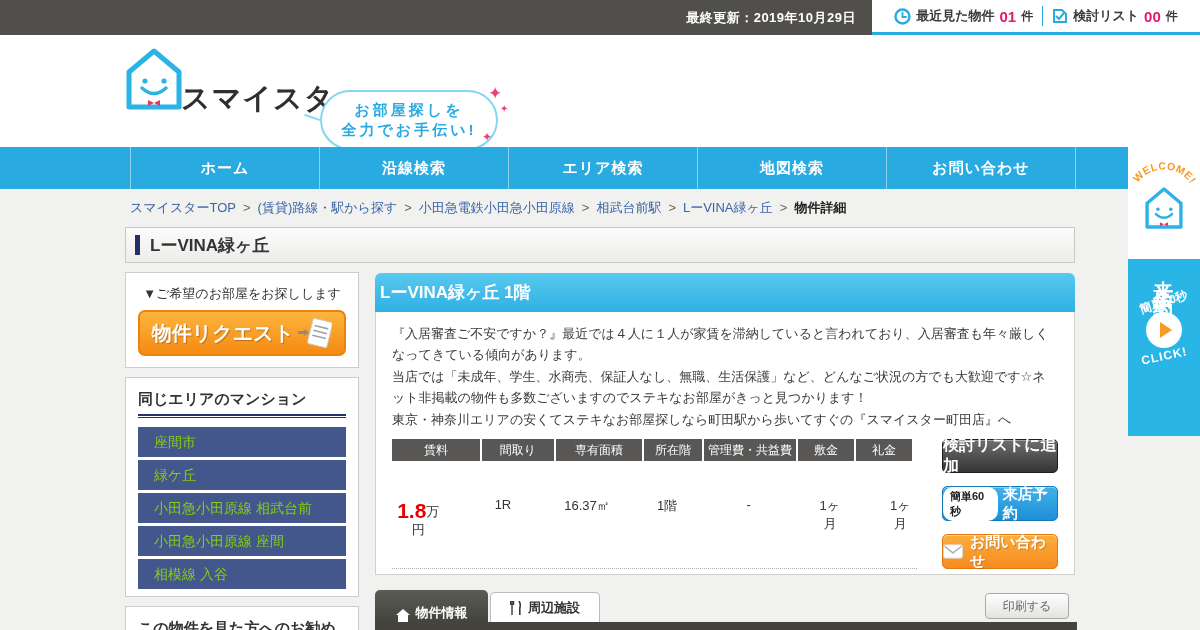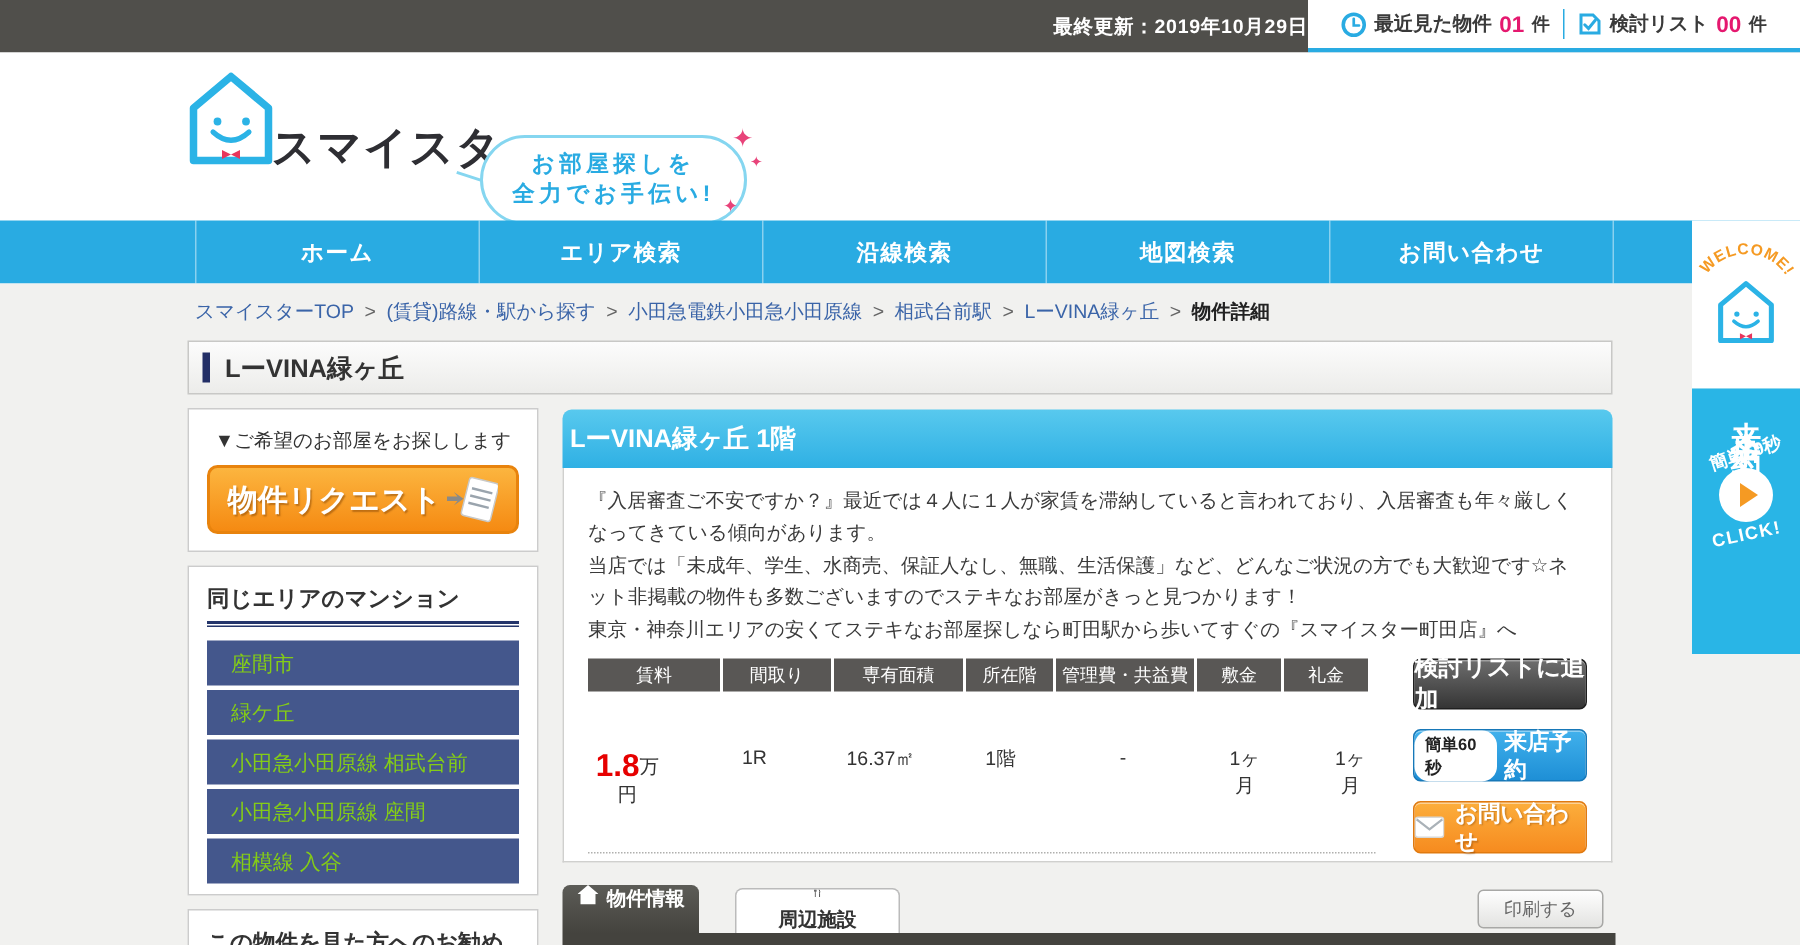--- a/index.html
+++ b/index.html
@@ -3,21 +3,21 @@
 <meta charset="utf-8">
 <style>
   * { margin:0; padding:0; box-sizing:border-box; }
   html,body { width:1200px; height:630px; overflow:hidden; }
   body { font-family:"Liberation Sans","DejaVu Sans",sans-serif; background:#fff; position:relative; }
   .page { position:absolute; top:0; left:0; width:1200px; height:630px; overflow:hidden; }
 
   
   .topbar { position:absolute; top:0; left:0; width:1200px; height:35px; background:#504f4b;
             display:flex; align-items:center; justify-content:flex-end; }
-  .update-text { color:#fff; font-size:13px; font-weight:bold; margin-right:0; letter-spacing:.5px; }
+  .update-text { color:#fff; font-size:13px; font-weight:bold; margin-right:16px; letter-spacing:.5px; }
   .infobox { width:328px; height:35px; background:#fff; border-bottom:3px solid #29abe2;
              display:flex; align-items:center; justify-content:center; gap:9px; }
   .info-item { display:flex; align-items:center; gap:5px; cursor:pointer; }
   .info-label { font-size:13px; font-weight:bold; color:#3a3a3a; }
   .info-count { font-size:15px; font-weight:bold; color:#e5186f; }
   .info-unit { font-size:12px; font-weight:bold; color:#3a3a3a; }
   .info-divider { width:1px; height:20px; background:#29abe2; }
 
   
   .header { position:absolute; top:35px; left:0; width:1200px; height:112px; background:#fff; }
@@ -98,26 +98,26 @@
                  justify-content:center; gap:5px; cursor:pointer; box-shadow:inset 0 1px 0 rgba(255,255,255,.4); }
   .reserve-pill { background:#fff; color:#222; font-size:11px; font-weight:bold; border-radius:10px; padding:2px 7px; }
   .reserve-label { font-size:15px; font-weight:bold; }
   .btn-contact { height:35px; border-radius:5px; border:1px solid #e07a10;
                  background:linear-gradient(#fcae3c,#f68b1f); color:#fff; font-size:15px; font-weight:bold;
                  display:flex; align-items:center; justify-content:center; gap:7px; cursor:pointer;
                  box-shadow:inset 0 1px 0 rgba(255,255,255,.45); text-shadow:1px 1px 1px rgba(120,60,0,.35); }
 
   
   .tabbar { position:absolute; left:375px; top:590px; width:702px; height:40px; }
-  .tab-active { position:absolute; left:0; bottom:8px; width:91px; height:32px; border-radius:5px 5px 0 0;
+  .tab-active { position:absolute; left:0; bottom:8px; width:113px; height:32px; border-radius:5px 5px 0 0;
                 background:linear-gradient(#5c5c57,#44433e); color:#fff; font-size:13px; font-weight:bold;
-                display:flex; align-items:flex-start; justify-content:center; gap:6px; cursor:pointer; }
+                display:flex; align-items:flex-end; justify-content:center; gap:6px; cursor:pointer; }
   .tab-inactive { position:absolute; left:115px; bottom:8px; width:110px; height:30px; border-radius:5px 5px 0 0;
                   background:#fff; border:1px solid #bbb; border-bottom:none; color:#333; font-size:13px; font-weight:bold;
-                  display:flex; align-items:center; justify-content:center; gap:6px; cursor:pointer;flex-direction:column; }
+                  display:flex; align-items:center; justify-content:center; gap:6px; cursor:pointer; }
   .print-btn { position:absolute; right:8px; top:3px; width:84px; height:26px; border:1px solid #a8a8a6; border-radius:4px;
                background:linear-gradient(#fefefe,#e3e3e1); color:#666; font-size:12px;
                display:flex; align-items:center; justify-content:center; cursor:pointer; }
   .tab-strip { position:absolute; left:0; bottom:0; width:702px; height:8px; background:#44433e; }
 
   
   .banner { position:absolute; right:0; top:147px; width:72px; height:289px; z-index:10; cursor:pointer; }
   .banner-white { height:112px; background:#fff; display:flex; flex-direction:column; align-items:center; padding-top:4px; }
   .banner-cyan { height:177px; background:#29b5e6; display:flex; flex-direction:column; align-items:center; overflow:hidden; }
   .banner-title { writing-mode:vertical-rl; color:#fff; font-size:20px; font-weight:bold; letter-spacing:6px; margin-top:6px; }
@@ -180,22 +180,22 @@
     <div class="sparkle-c">✦</div>
     <div class="hours">
       <span style="margin-left:0">営業時間：10:00～19:00</span>
       <span>定休日：毎週水曜日</span>
     </div>
   </div>
 
   <div class="nav">
     <div class="nav-inner">
       <div class="nav-item">ホーム</div>
+      <div class="nav-item">沿線検索</div>
       <div class="nav-item">エリア検索</div>
-      <div class="nav-item">沿線検索</div>
       <div class="nav-item">地図検索</div>
       <div class="nav-item">お問い合わせ</div>
     </div>
   </div>
 
   <div class="content-bg"></div>
 
   <div class="breadcrumb">
     <a class="crumb-link">スマイスターTOP</a><span class="crumb-sep">&gt;</span><a class="crumb-link">(賃貸)路線・駅から探す</a><span class="crumb-sep">&gt;</span><a class="crumb-link">小田急電鉄小田急小田原線</a><span class="crumb-sep">&gt;</span><a class="crumb-link">相武台前駅</a><span class="crumb-sep">&gt;</span><a class="crumb-link">LーVINA緑ヶ丘</a><span class="crumb-sep">&gt;</span><span class="crumb-current">物件詳細</span>
   </div>

